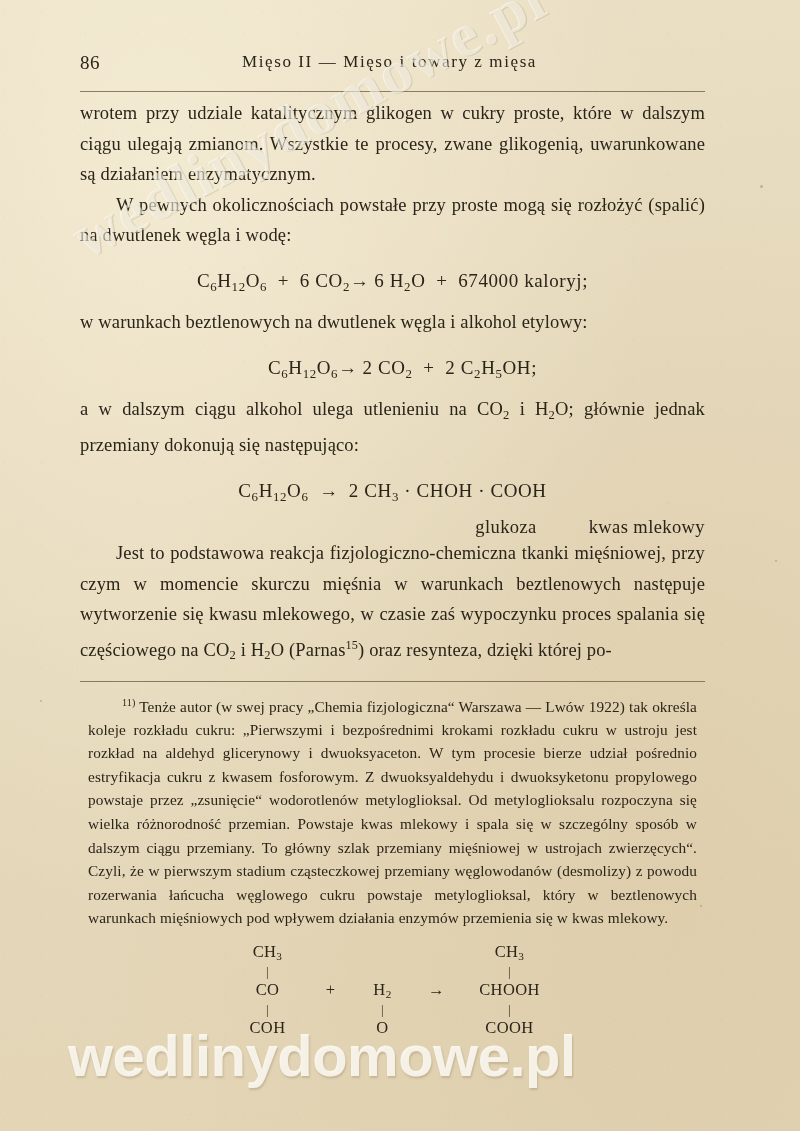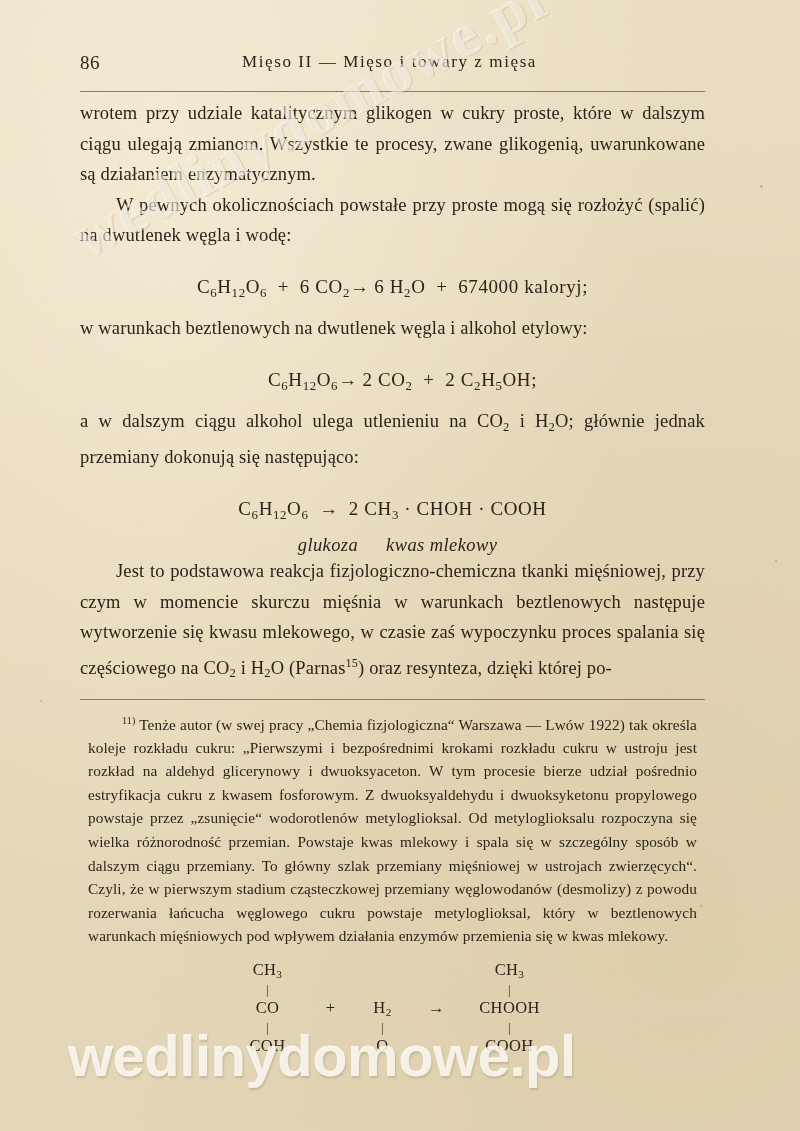--- a/index.html
+++ b/index.html
@@ -82,36 +82,35 @@
   }
   .body-text p.indent {
     text-indent: 36px;
   }
 
   .formula {
     text-align: center;
     font-size: 19px;
     line-height: 34px;
     letter-spacing: 0.6px;
-    margin: 19px 0 4px 0;
+    margin: 13px 0 4px 0;
   }
   .formula.left-shift { padding-left: 20px; }
   sub { font-size: 0.68em; vertical-align: -0.28em; }
   sup { font-size: 0.66em; vertical-align: 0.55em; }
   .arrow { letter-spacing: 0; }
 
   .labels-row {
     display: flex;
-    justify-content: center;
-    gap: 28px;
+    justify-content: flex-end;
+    gap: 52px;
     font-size: 18.5px;
     letter-spacing: 0.4px;
     margin-top: 2px;
     padding-left: 10px;
-    font-style: italic;
   }
 
   
   .footnote-rule {
     margin: 10px 0 9px 0;
     height: 1px;
     background: #7a6a4c;
     opacity: 0.85;
   }
   .footnote p {

